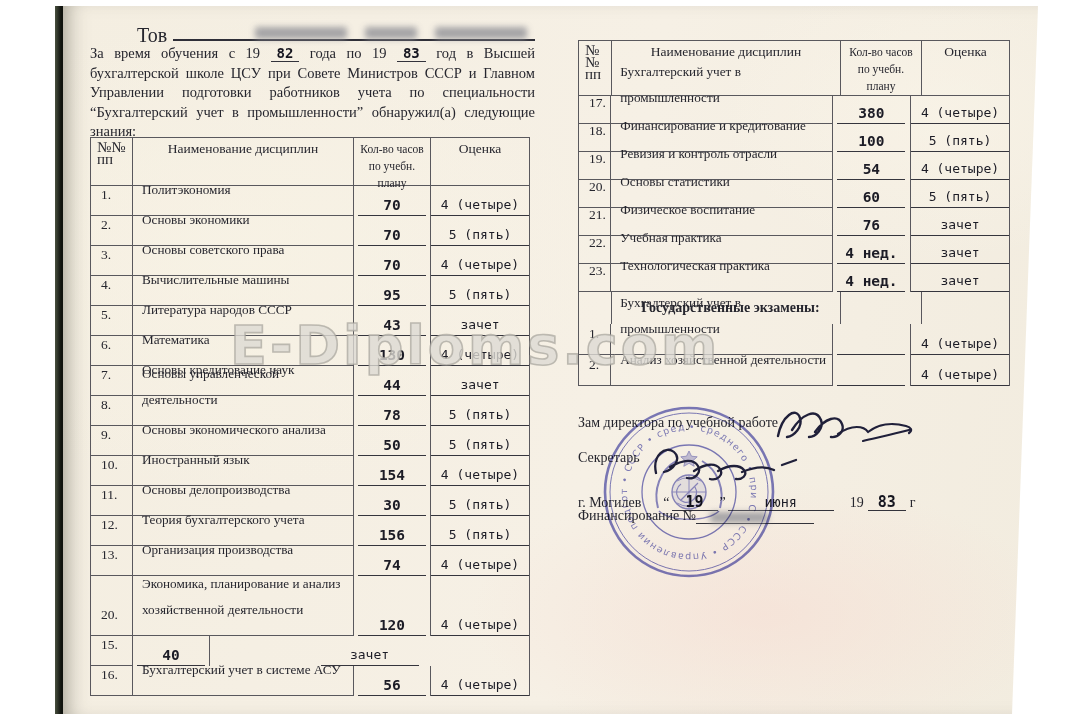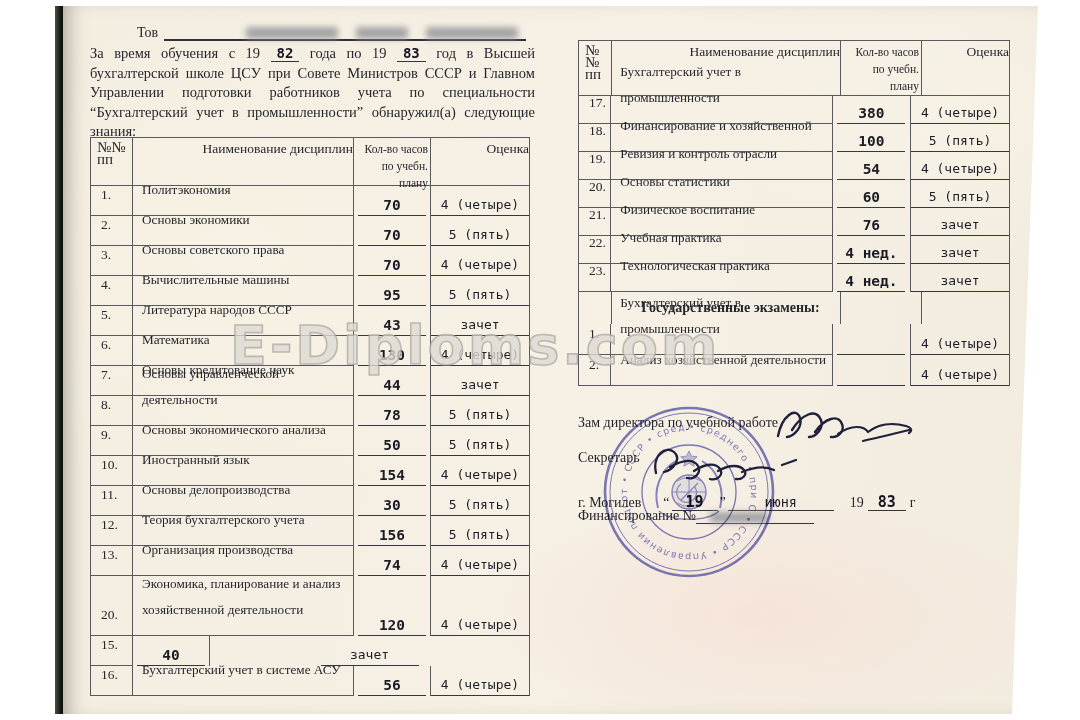--- a/index.html
+++ b/index.html
@@ -23,21 +23,21 @@
     position:absolute;left:63px;top:6px;width:975px;height:708px;
     background:
       radial-gradient(ellipse 420px 190px at 72% 86%, rgba(246,219,209,.55), transparent 70%),
       radial-gradient(ellipse 500px 320px at 18% 35%, rgba(248,243,229,.7), transparent 75%),
       radial-gradient(ellipse 300px 200px at 90% 15%, rgba(250,245,233,.6), transparent 75%),
       linear-gradient(100deg,#f4eee1,#f6f0e5 55%,#f2ecdf);
     clip-path: polygon(0 0, 100% 0, calc(100% - 26px) 100%, 0 100%);
     box-shadow: inset 16px 0 22px -14px rgba(60,60,48,.5);
   }
   
-  .tov-row{position:absolute;left:137px;top:24px;font-size:14px;color:var(--ink);display:flex;align-items:flex-end;}
+  .tov-row{position:absolute;left:137px;top:24px;font-size:20px;color:var(--ink);display:flex;}
   .tov-fill{
     display:inline-flex;gap:18px;align-items:flex-end;margin-left:6px;
     width:362px;height:17px;border-bottom:2px solid #2f2f38;padding-left:82px;box-sizing:border-box;
   }
   .chip{display:inline-block;background:#97979c;filter:blur(3px);border-radius:2px;height:12px;opacity:.85;}
   .chip.c1{width:92px}.chip.c2{width:52px}.chip.c3{width:92px}
   .intro{
     position:absolute;left:90px;top:44px;width:445px;margin:0;
     font-size:14.5px;line-height:19.6px;color:var(--ink);text-align:justify;
   }
@@ -49,21 +49,21 @@
   .tbl{
     position:absolute;box-sizing:border-box;
     border-left:1px solid var(--line);border-top:1px solid var(--line);border-right:1px solid var(--line);
     color:var(--ink);
   }
   .lt{left:90px;top:137px;width:440px;}
   .rt{left:578px;top:40px;width:432px;}
   .thead,.trow{display:flex;box-sizing:border-box;}
   .thead > div, .trow > div{box-sizing:border-box;}
   .thead > div{border-bottom:1px solid var(--line);padding-top:3px;}
-  .th{font-size:13.5px;text-align:right;}
+  .th{font-size:13.5px;text-align:center;}
   .c-num,.c-name,.c-hours{border-right:1px solid var(--line);}
   .lt .c-num{width:42px}.lt .c-name{width:221px}.lt .c-hours{width:77px}.lt .c-grade{flex:1}
   .rt .c-num{width:33px}.rt .c-name{width:229px}.rt .c-hours{width:81px}.rt .c-grade{flex:1}
   .lt .thead{height:48px}.rt .thead{height:55px}
   .th-num{font-size:15px;text-align:left;padding-left:6px;line-height:12px;}
   .th-hours{font-size:11.5px;line-height:17px;padding:4px 2px 0;}
   .trow{height:30px;}
   .rt .rbody .trow{height:28px;}
   .rt .exams .trow{height:31px;}
   .lt .rbody .trow:nth-child(14){height:60px;}
@@ -316,21 +316,21 @@
     <div class="c-name">Бухгалтерский учет в промышленности</div>
     <div class="c-hours">
             <span class="uline">380</span>
           </div>
     <div class="c-grade">
             <span class="uline">4 (четыре)</span>
           </div>
   </div>
         <div class="trow">
     <div class="c-num">18.</div>
-    <div class="c-name">Финансирование и хозяйственной</div>
+    <div class="c-name">Финансирование и кредитование</div>
     <div class="c-hours">
             <span class="uline">100</span>
           </div>
     <div class="c-grade">
             <span class="uline">5 (пять)</span>
           </div>
   </div>
         <div class="trow">
     <div class="c-num">19.</div>
     <div class="c-name">Ревизия и контроль отрасли</div>

